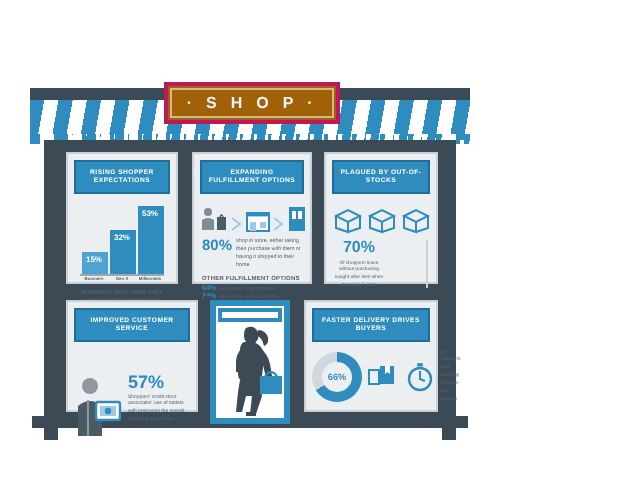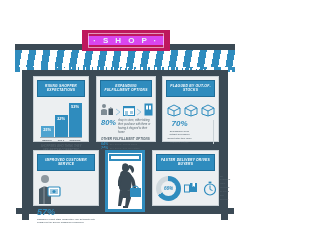--- a/index.html
+++ b/index.html
@@ -11,37 +11,37 @@
   .awning{position:absolute;left:15px;top:48px;width:220px;height:20px;
           background:repeating-linear-gradient(100deg,#2f8cbe 0 7px,#ffffff 7px 14px);
           border-top:2px solid #3b4a55;}
   .awning-top{position:absolute;left:15px;top:44px;width:220px;height:5px;background:#3b4a55;}
   .awning-scallop{position:absolute;left:15px;top:67px;width:220px;height:5px;
           background:repeating-linear-gradient(100deg,#2f8cbe 0 7px,#ffffff 7px 14px);
           -webkit-mask-image:repeating-linear-gradient(to right,#000 0 5px,transparent 5px 7px);
           mask-image:repeating-linear-gradient(to right,#000 0 5px,transparent 5px 7px);}
 
   
-  .sign{position:absolute;left:82px;top:30px;width:88px;height:21px;
-        background:#d946ef;border:6px solid #be185d;box-sizing:border-box;
+  .sign{position:absolute;left:82px;top:41px;width:88px;height:21px;
+        background:#a16207;border:2px solid #be185d;box-sizing:border-box;
         display:flex;align-items:center;justify-content:center;}
   .sign-inner{border:1px solid rgba(255,255,255,.55);width:80px;height:13px;
         display:flex;align-items:center;justify-content:center;
         color:#eaf4fa;font-size:8px;letter-spacing:2.4px;font-weight:bold;}
 
   
   .store{position:absolute;left:22px;top:70px;width:206px;height:142px;
          background:#3b4a55;}
   .base{position:absolute;left:16px;top:208px;width:218px;height:6px;background:#3b4a55;}
   .leg-l{position:absolute;left:22px;top:208px;width:7px;height:12px;background:#3b4a55;}
   .leg-r{position:absolute;left:221px;top:208px;width:7px;height:12px;background:#3b4a55;}
 
   
   .panel{position:absolute;background:#eceff1;border:1px solid #c9d1d6;box-sizing:border-box;
-         padding:3px;font-style:italic;}
+         padding:3px;}
   .p-title{background:#2f8cbe;color:#ffffff;font-size:3.3px;font-weight:bold;
            letter-spacing:.25px;text-align:center;line-height:1.45;
            padding:2.5px 1px;border:1px solid #1f6e99;box-sizing:border-box;}
   .body-txt{font-size:2.7px;color:#54636d;line-height:1.5;}
 
   
   #panel1{left:33px;top:76px;width:56px;height:66px;}
   #panel2{left:96px;top:76px;width:60px;height:66px;}
   #panel3{left:162px;top:76px;width:57px;height:66px;}
   #panel4{left:33px;top:150px;width:66px;height:56px;}
@@ -74,21 +74,21 @@
 
   
   .boxes{display:flex;justify-content:center;gap:1px;height:17px;align-items:flex-end;margin-top:3px;}
   .two-col{display:flex;gap:21px;margin:3px 1px 0 1px;}
   .col{flex:1;text-align:center;}
   .col .num{font-size:8px;font-weight:bold;color:#2f8cbe;line-height:1;}
   .col .desc{font-size:2.4px;color:#54636d;line-height:1.55;margin-top:2px;}
   .vdiv{width:1px;background:#c9d1d6;}
 
   
-  .p4row{display:flex;gap:3px;margin-top:2px;align-items:flex-start;flex-direction:column;}
+  .p4row{display:flex;gap:3px;margin-top:16px;align-items:flex-start;}
   .p4num{font-size:9px;font-weight:bold;color:#2f8cbe;line-height:1;}
   .p4desc{font-size:2.5px;color:#54636d;line-height:1.55;margin-top:1px;}
 
   
   .p5row{display:flex;gap:3px;margin-top:4px;align-items:center;}
   .donut{width:25px;height:25px;border-radius:50%;
          background:conic-gradient(#2f8cbe 0 66%,#cfd8dd 66% 100%);
          display:flex;align-items:center;justify-content:center;flex:none;}
   .donut-hole{width:15px;height:15px;border-radius:50%;background:#eceff1;
          display:flex;align-items:center;justify-content:center;

